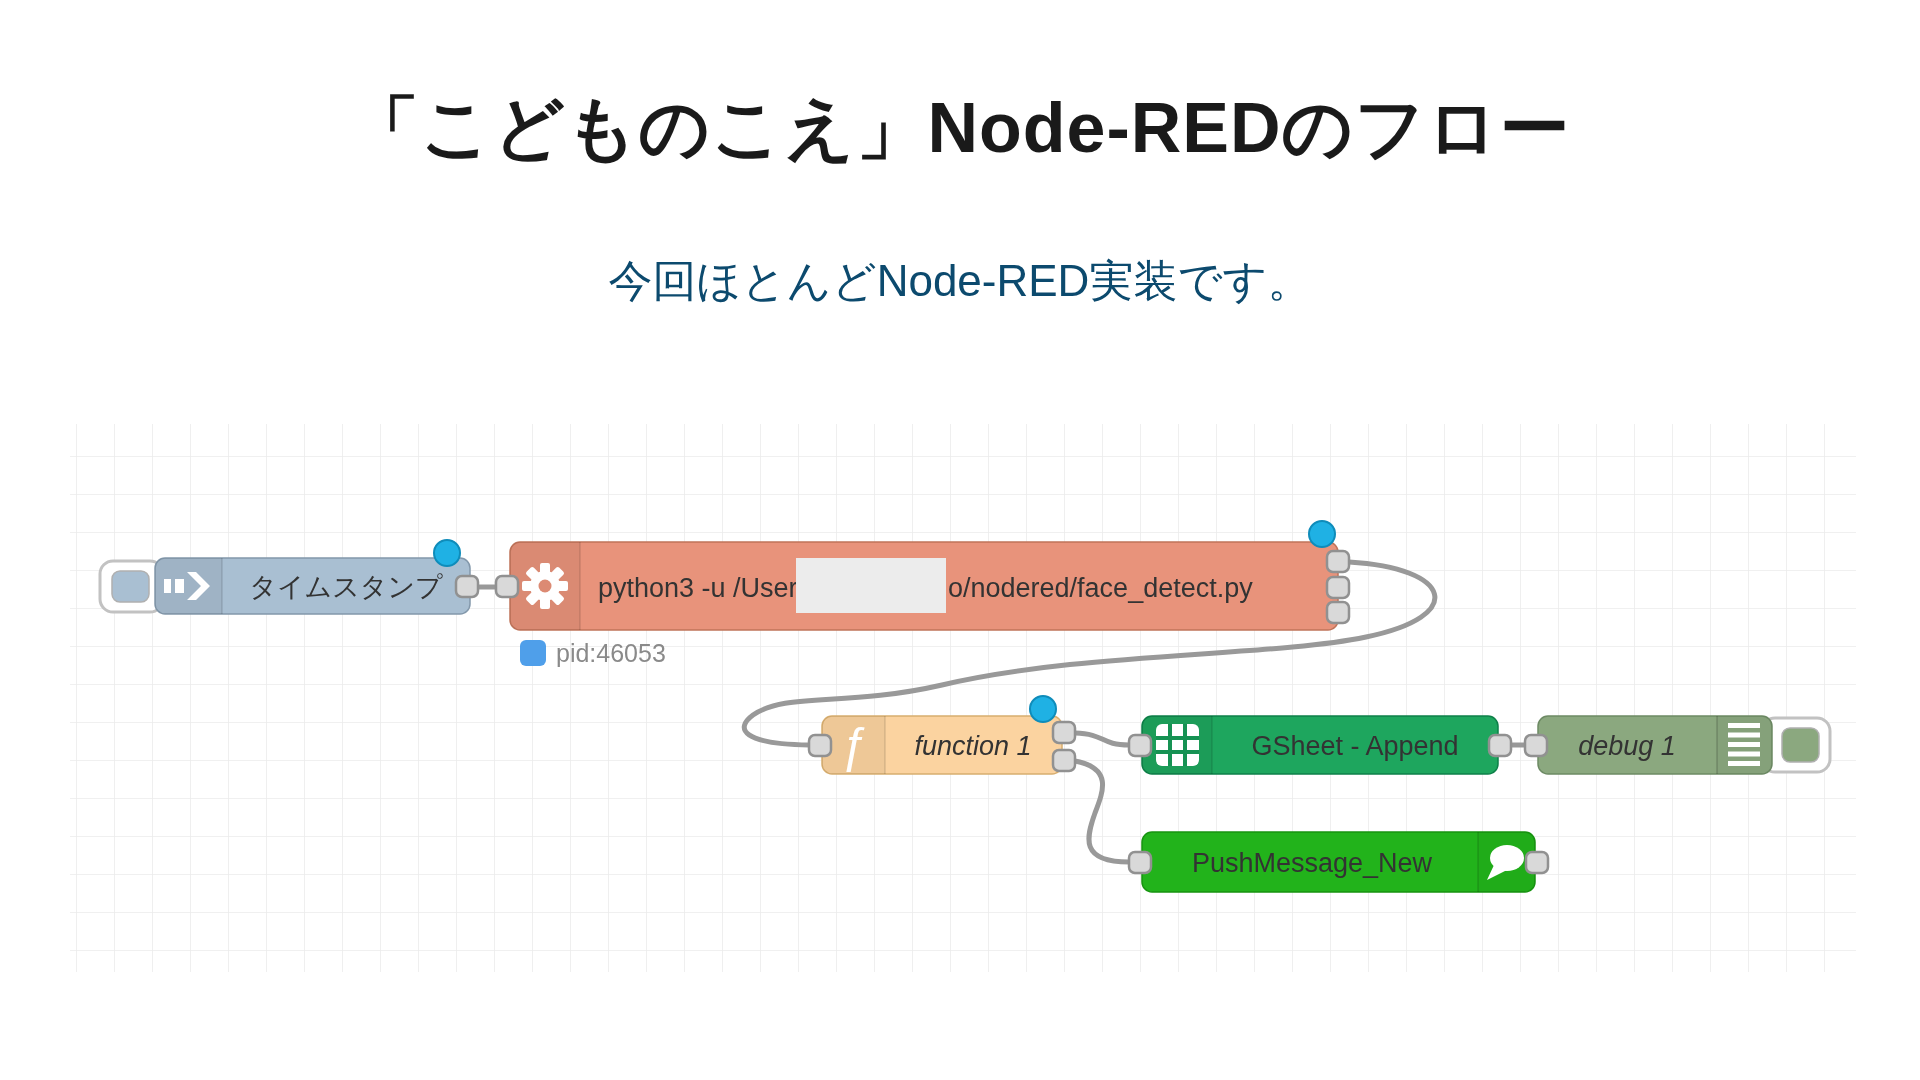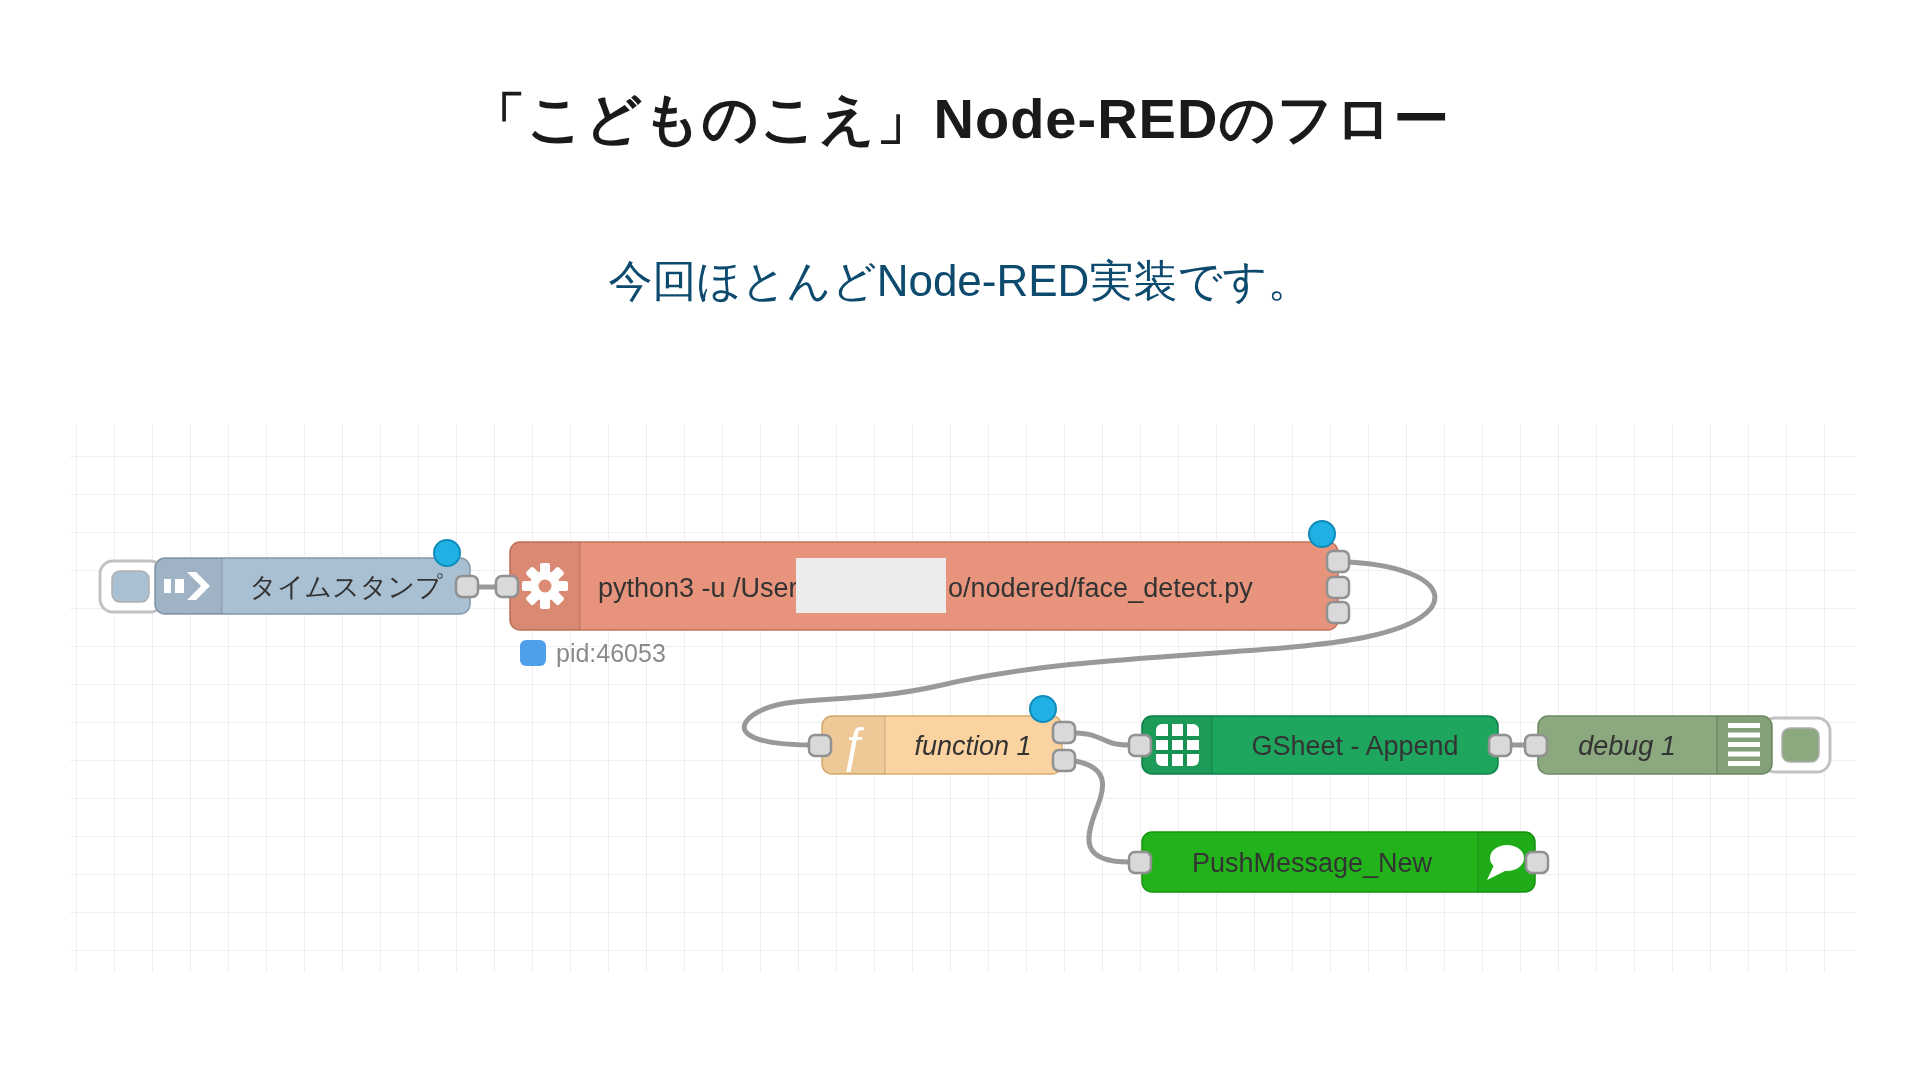--- a/index.html
+++ b/index.html
@@ -1,19 +1,19 @@
 <!DOCTYPE html>
 <html><head>
 <meta charset="utf-8">
 <style>
   html,body{margin:0;padding:0;background:#fff;}
   .page{position:relative;width:1920px;height:1080px;background:#ffffff;overflow:hidden;
         font-family:"Liberation Sans","DejaVu Sans",sans-serif;}
   .title{position:absolute;top:82px;left:0;width:100%;text-align:center;
-         font-size:56px;font-weight:900;color:#1a1a1a;letter-spacing:1px;}
+         font-size:70px;font-weight:900;color:#1a1a1a;letter-spacing:1px;}
   .subtitle{position:absolute;top:252px;left:0;width:100%;text-align:center;
          font-size:44px;font-weight:400;color:#0c4a6e;}
   svg text{font-family:"Liberation Sans","DejaVu Sans",sans-serif;}
   .node-label{font-size:27px;fill:#333;}
   .node-label.italic{font-style:italic;}
   .status-text{font-size:25px;fill:#8a8a8a;}
 </style>
 </head>
 <body>
 

